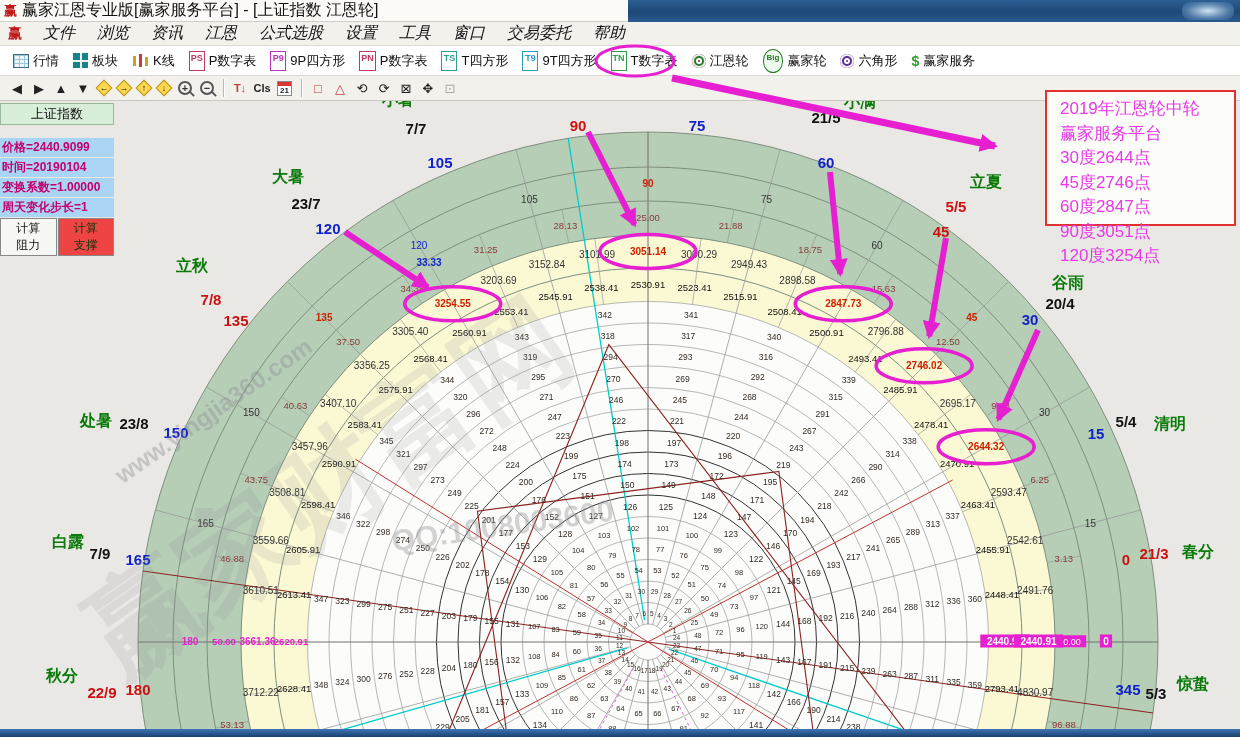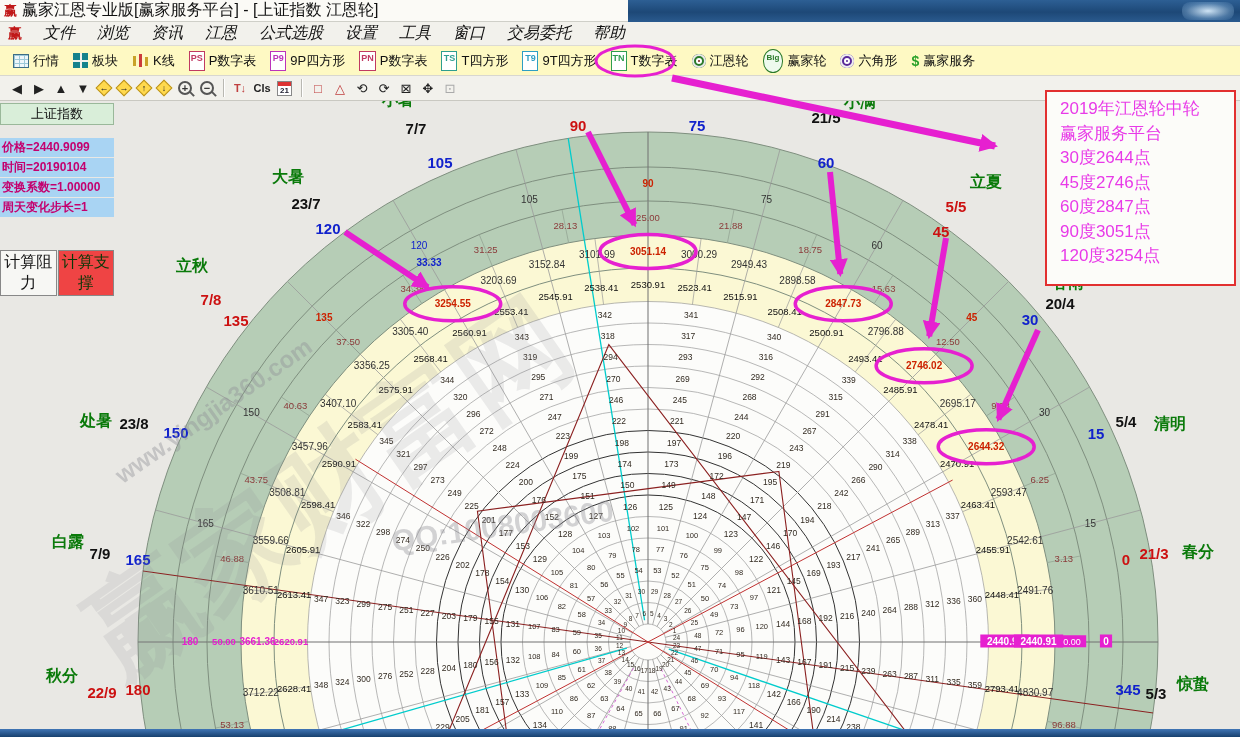--- a/index.html
+++ b/index.html
@@ -13,21 +13,21 @@
   .title-text{font-size:16px;color:#111;}
   .title-right{flex:1;height:22px;background:linear-gradient(180deg,#2d5f94 0%,#1d4877 55%,#2a5a8e 100%);position:relative;}
   .title-right::after{content:"";position:absolute;right:6px;top:2px;width:52px;height:18px;border-radius:8px;background:radial-gradient(ellipse at center,#cfe4f5 0%,rgba(160,200,235,.35) 60%,transparent 100%);}
 
   
   .menubar{position:absolute;left:0;top:22px;width:1240px;height:24px;background:#f2f1ec;display:flex;align-items:center;border-bottom:1px solid #dcdbd4;}
   .menu-logo{color:#c01818;font-weight:bold;font-size:14px;margin:0 10px 0 8px;}
   .menu-item{font-size:16px;color:#111;padding:0 11px;cursor:default;font-style:italic;}
 
   
-  .toolbar1{position:absolute;left:0;top:46px;width:1240px;height:30px;background:#fef9c3;display:flex;align-items:center;border-bottom:1px solid #d8d7d0;padding-left:6px;}
+  .toolbar1{position:absolute;left:0;top:46px;width:1240px;height:30px;background:#ffffff;display:flex;align-items:center;border-bottom:1px solid #d8d7d0;padding-left:6px;}
   .tb-item{display:flex;align-items:center;gap:4px;padding:0 7px;font-size:13px;color:#111;}
   .toolbar2{position:absolute;left:0;top:76px;width:1240px;height:25px;background:#f2f1ec;display:flex;align-items:center;border-bottom:1px solid #c9c8c1;padding-left:6px;}
   .tb2-btn{display:inline-flex;align-items:center;justify-content:center;min-width:22px;height:21px;font-size:13px;color:#222;}
   .tsep{width:1px;height:18px;background:#b9b8b2;box-shadow:1px 0 0 #fff;margin:0 5px;}
 
   .tbi{display:inline-block;width:16px;height:14px;border:1px solid #3d6d86;background:
       linear-gradient(#9cc8d8 1px,transparent 1px) 0 0/100% 4px,
       linear-gradient(90deg,#9cc8d8 1px,transparent 1px) 0 0/5px 100%, #eef6fa;}
   .bki{display:inline-block;width:15px;height:15px;background:
       linear-gradient(#f2f1ec,#f2f1ec) 7px 0/2px 100% no-repeat,
@@ -52,26 +52,26 @@
 
   
   .chart{position:absolute;left:0;top:101px;width:1240px;height:628px;overflow:hidden;}
   #wheel-svg{position:absolute;left:0;top:0;}
 
   
   .info-panel{position:absolute;left:0;top:2px;width:114px;z-index:15;font-size:12px;}
   .ip-title{background:#d9eed9;border:1px solid #9ab89a;text-align:center;font-size:13px;color:#111;padding:1px 0;margin-bottom:13px;}
   .ip-row{background:#a9d4f3;color:#c4006e;font-weight:bold;padding:1px 2px;margin-bottom:1px;white-space:nowrap;}
   .ip-btns{display:flex;gap:1px;}
-  .ip-btn{flex:1;text-align:center;padding:1px 0;font-size:16px;border:1px solid #888;cursor:pointer;margin-top:32px;}
+  .ip-btn{flex:1;text-align:center;padding:1px 12px;font-size:12px;border:1px solid #888;cursor:pointer;}
   .ip-btn.b0{background:#f7f7f4;color:#111;}
   .ip-btn.b1{background:#ef4444;color:#083808;}
 
   
-  .anno-box{position:absolute;left:1045px;top:90px;width:191px;height:196px;border:2.5px solid #e23030;background:#fcfcf9;z-index:20;padding:5px 0 0 13px;}
+  .anno-box{position:absolute;left:1045px;top:90px;width:191px;height:136px;border:2.5px solid #e23030;background:#fcfcf9;z-index:20;padding:5px 0 0 13px;}
   .anno-line{color:#e83ae8;font-size:17px;line-height:24.5px;white-space:nowrap;}
 
   .bottombar{position:absolute;left:0;top:729px;width:1240px;height:8px;background:linear-gradient(180deg,#4075b5,#17406e);}
 
   #overlay-svg{position:absolute;left:0;top:0;z-index:40;pointer-events:none;}
 </style>
 </head>
 <body>
 
 <div id="app">

